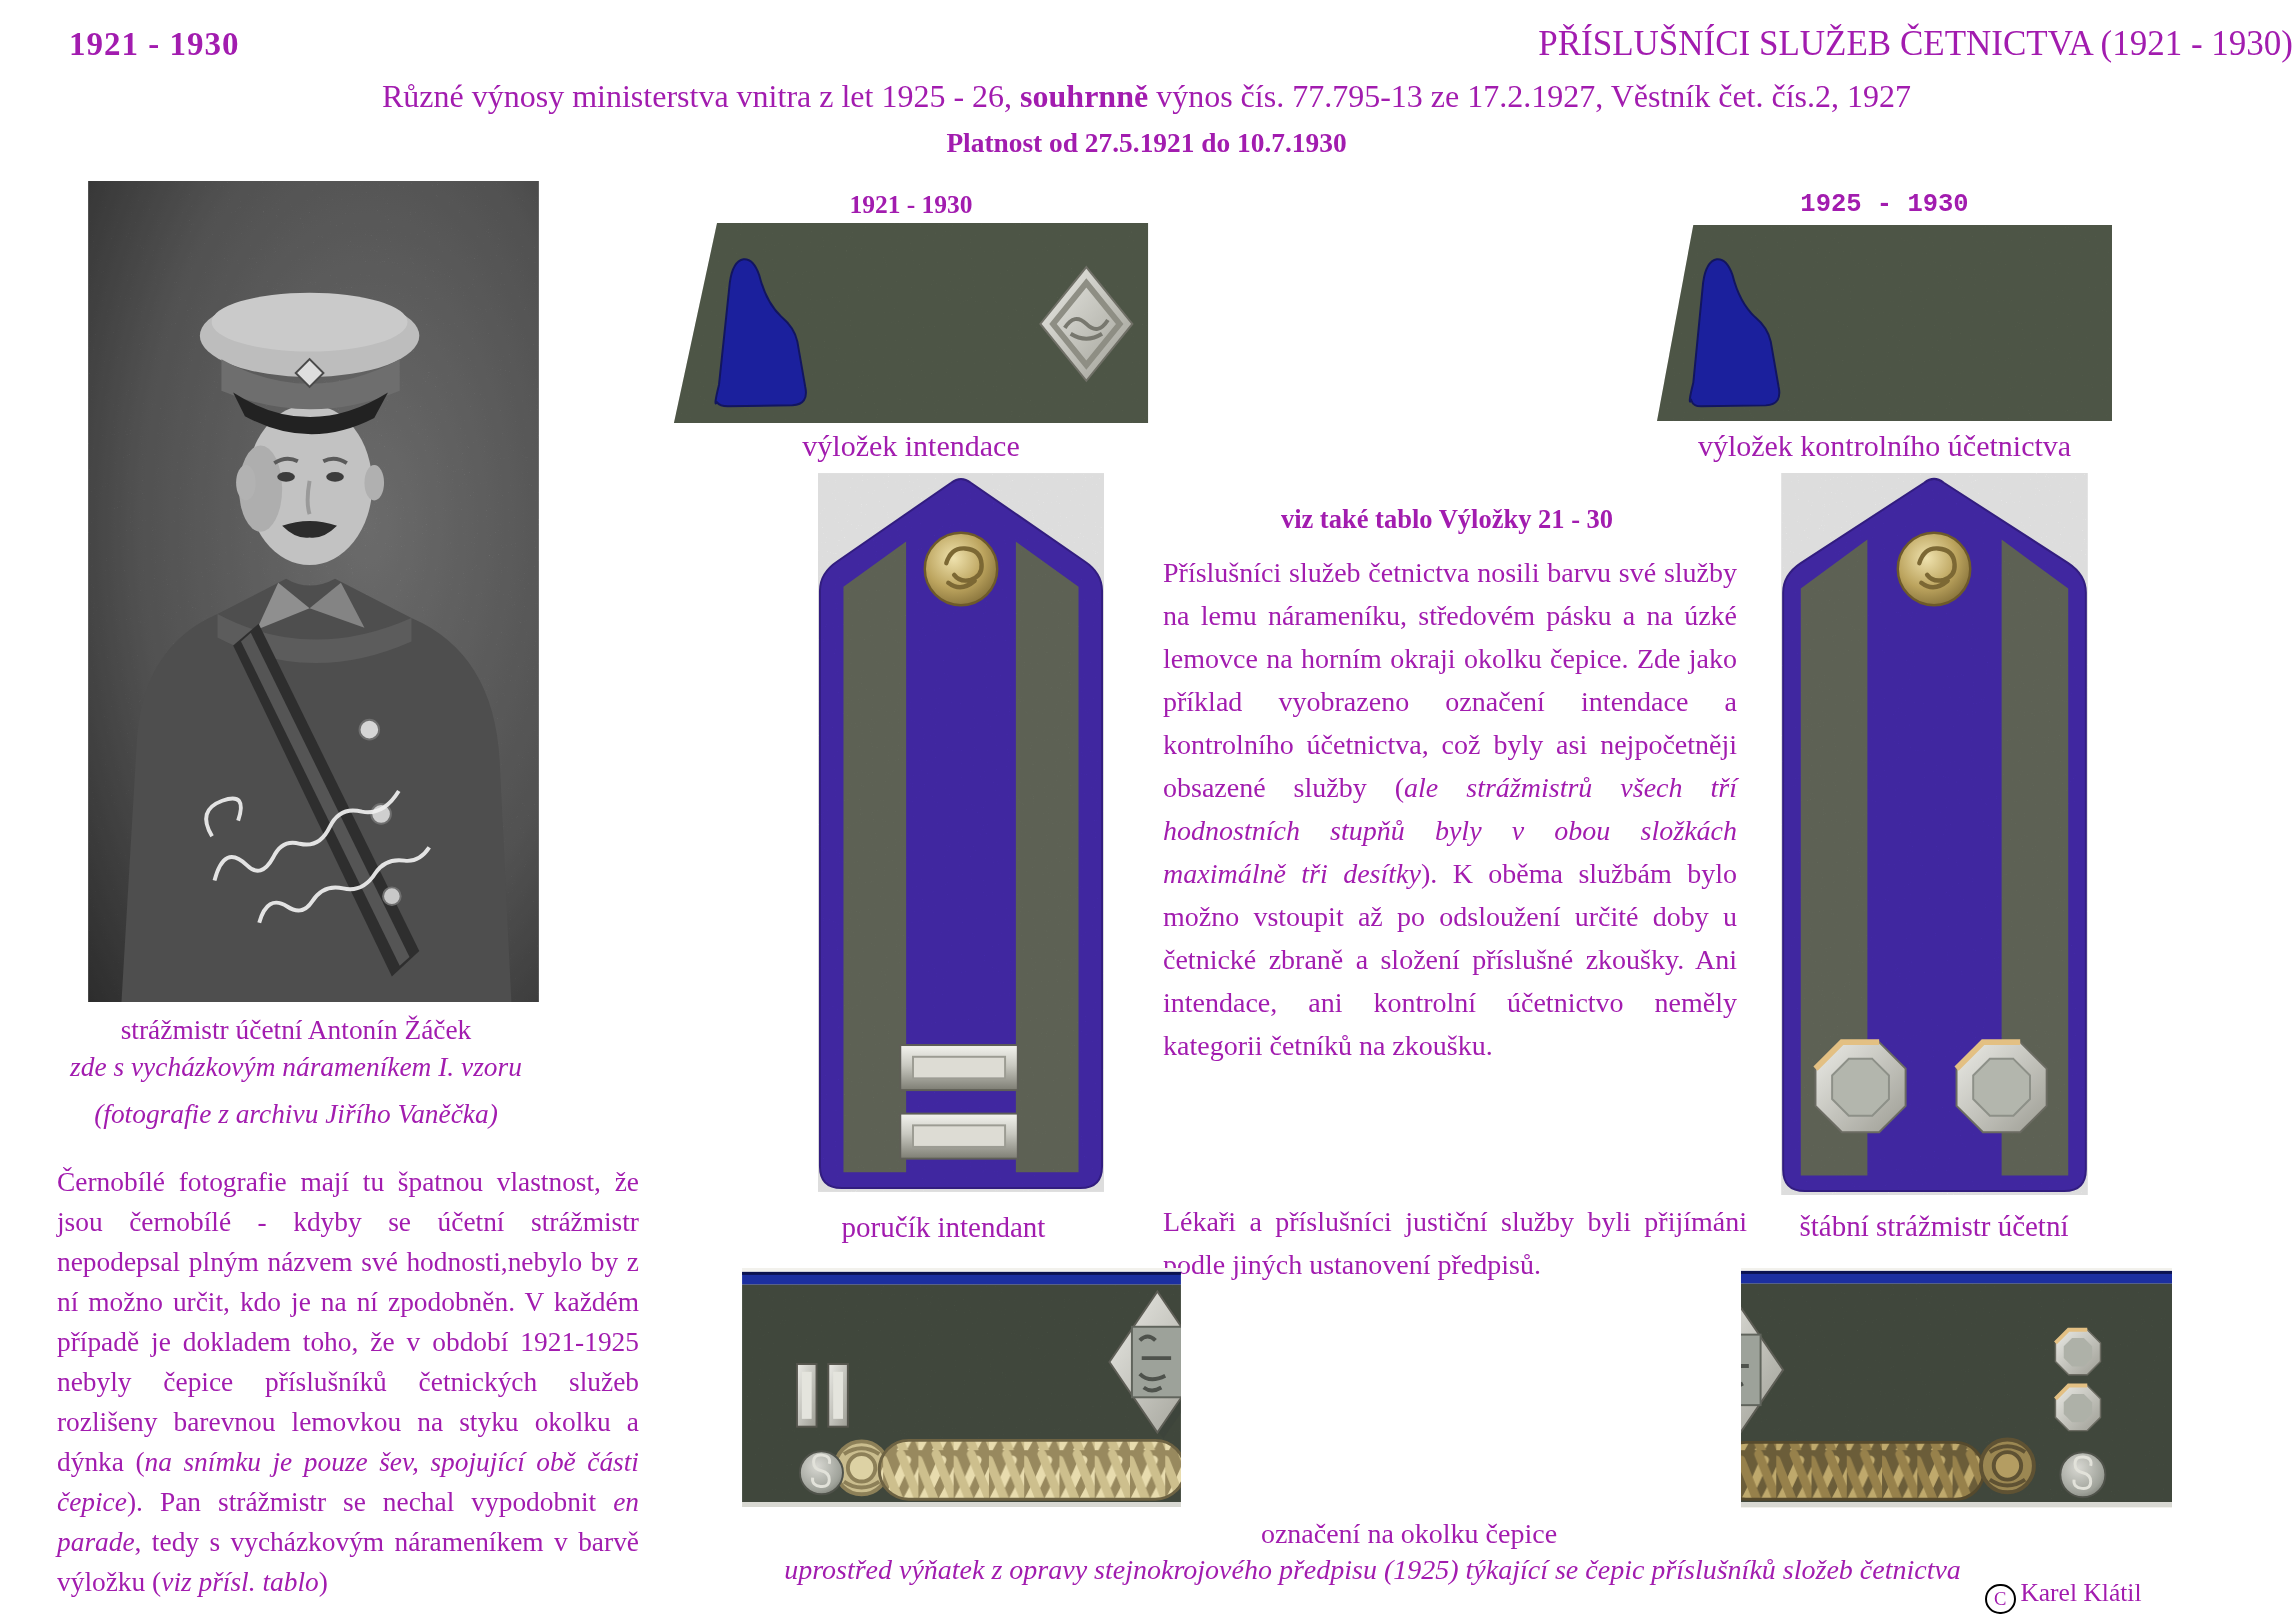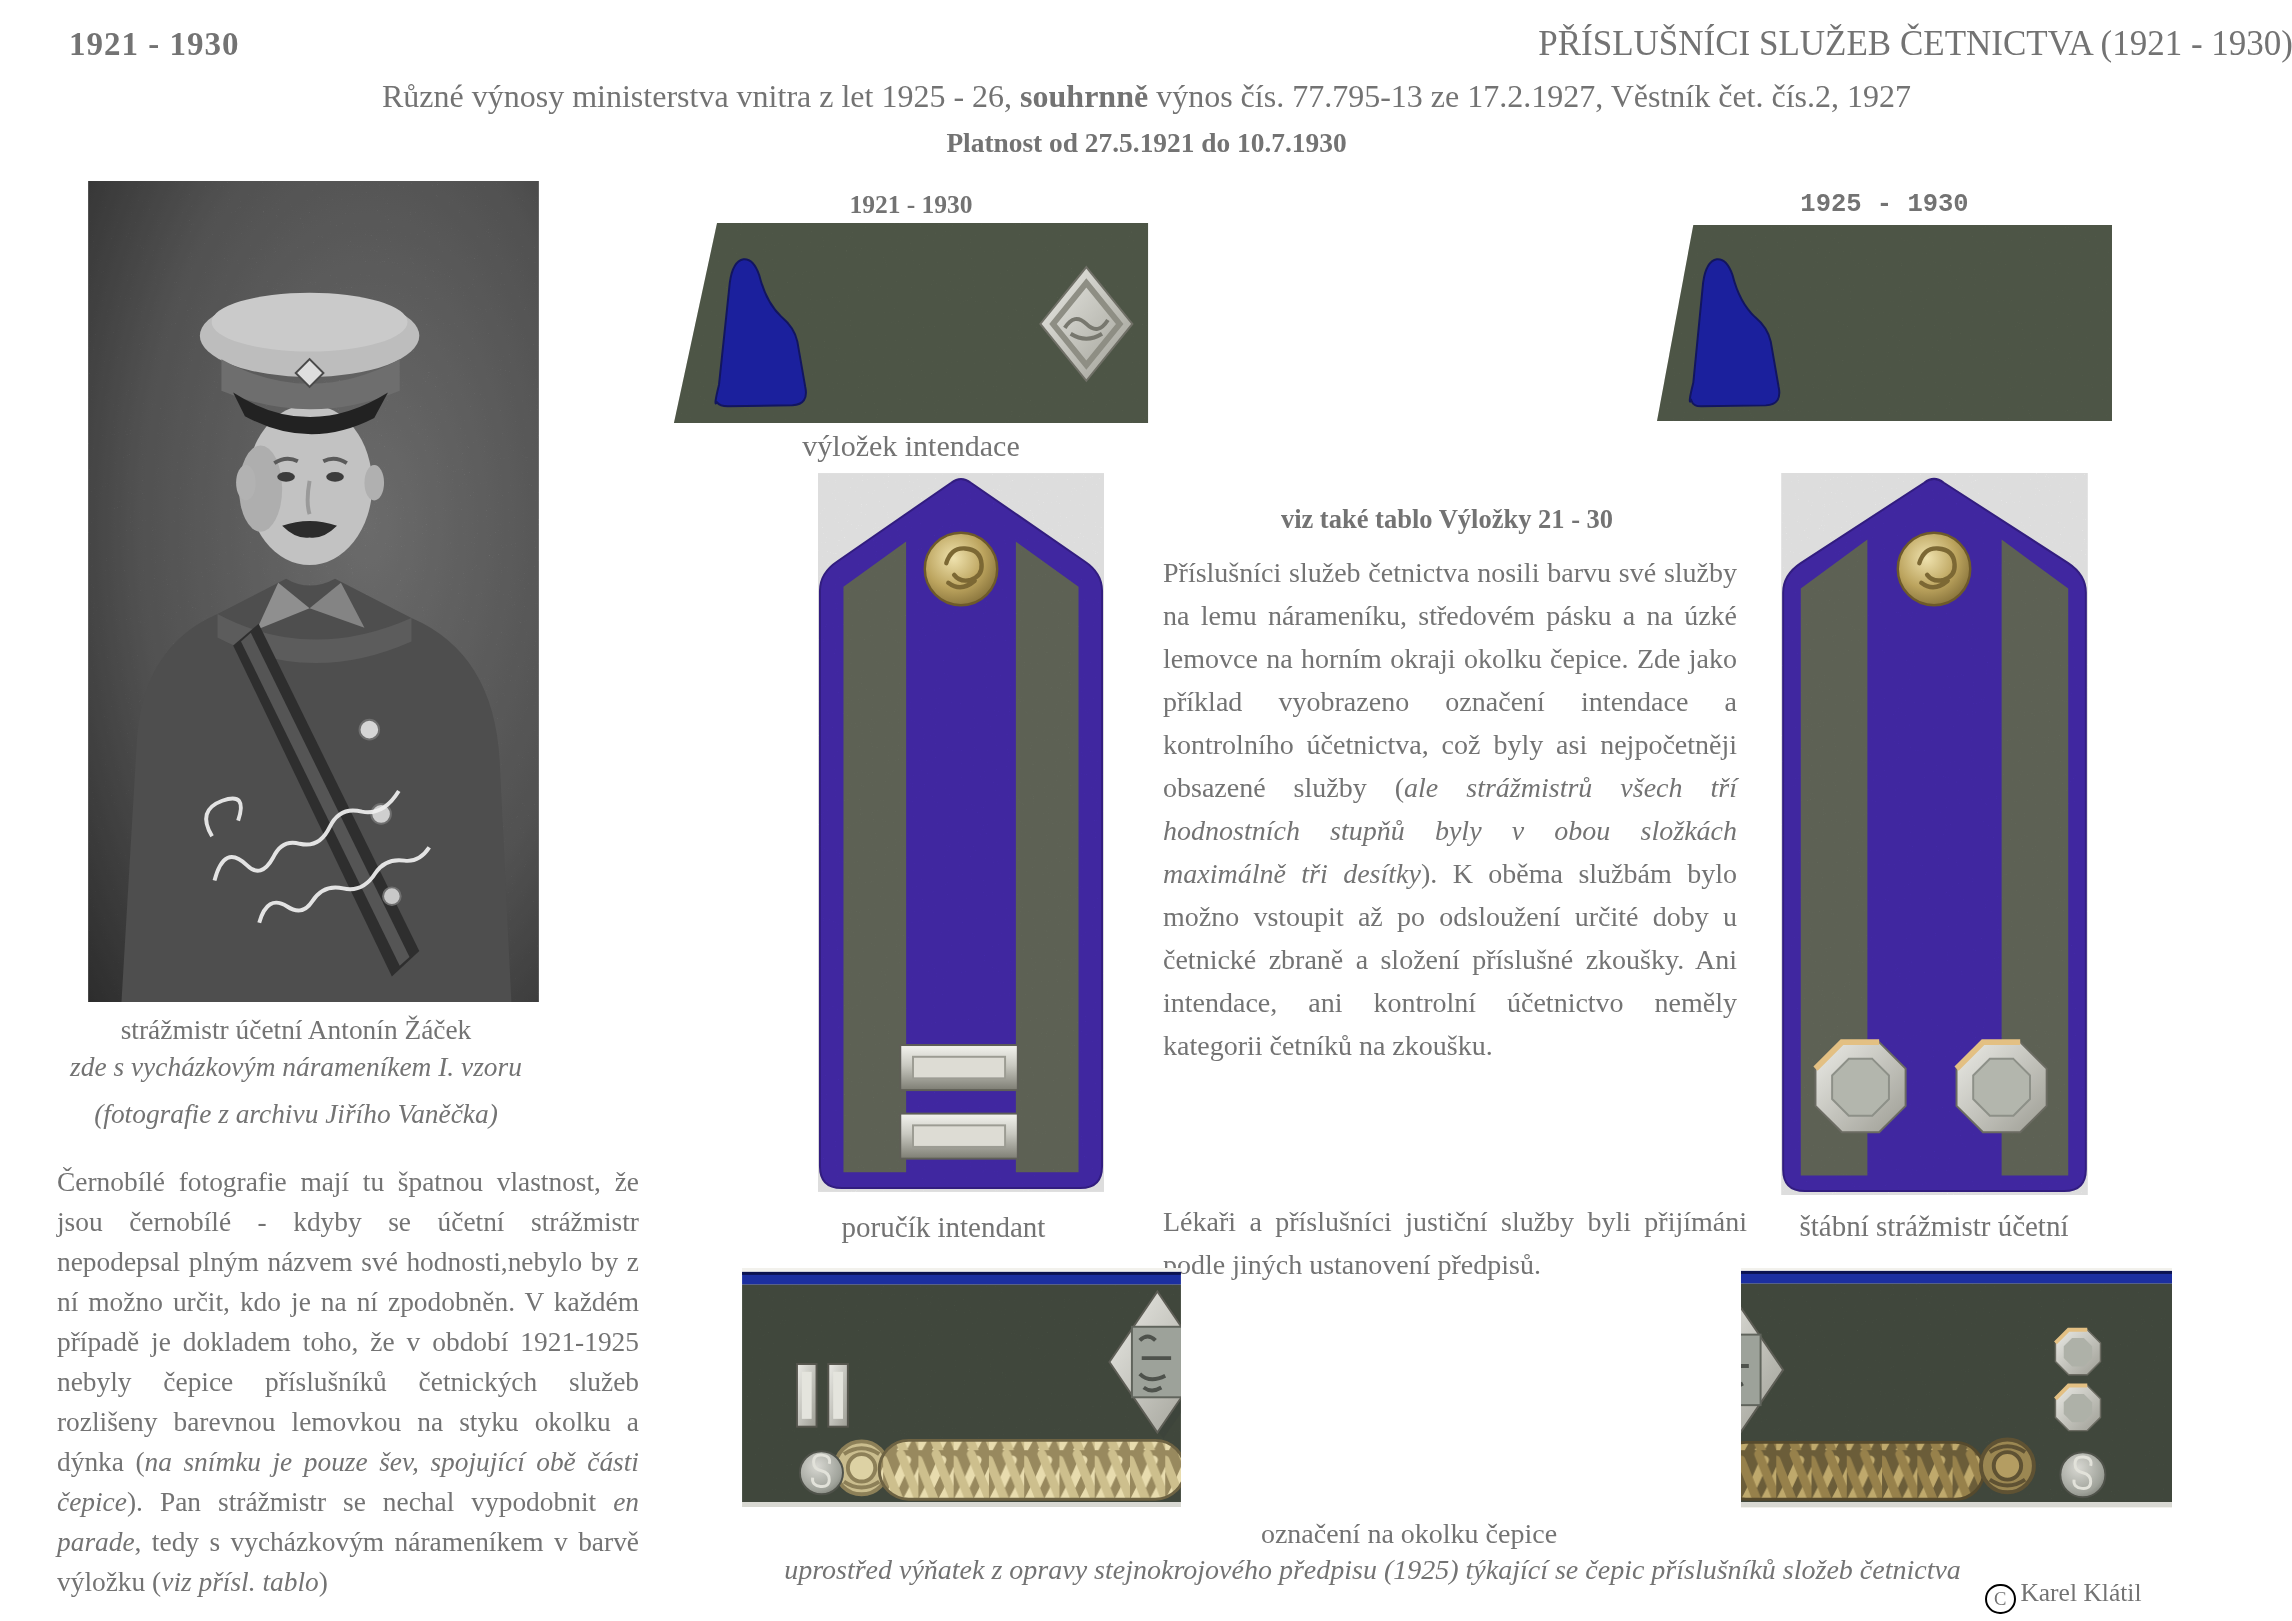--- a/index.html
+++ b/index.html
@@ -1,18 +1,18 @@
 <!DOCTYPE html>
 <html style="--patch-green: #5d6654; --applique-blue: #1b209d; --board-violet: #4a2db9; --board-green: #6c7162; --band-green: #4f584a; --stripe-navy: #1c2fa0; --excerpt-bg: #e9e9e6; --braid-light: #d9cda0; --braid-dark: #8a7a50; --brass: #bca45e; --silver: #c9c9c1;"><head>
 <meta charset="utf-8">
 <style>
   html,body{margin:0;padding:0;background:#888;}
   .page{
     position:relative;width:2293px;height:1621px;background:#ffffff;
-    font-family:"Liberation Serif","DejaVu Serif",serif;color:#737373;overflow:hidden;
+    font-family:"Liberation Serif","DejaVu Serif",serif;color:#a21caf;overflow:hidden;
   }
   .abs{position:absolute;}
   .ctr{text-align:center;}
   .just{text-align:justify;}
   .b{font-weight:bold;}
   .it{font-style:italic;}
   .period-label{left:69px;top:25.5px;font-size:33px;font-weight:bold;letter-spacing:1px;}
   .title{left:0;top:23.5px;width:2293px;font-size:35px;text-align:right;}
   .subtitle{left:0;top:78px;width:2293px;font-size:32px;}
   .validity{left:0;top:128px;width:2293px;font-size:27.4px;font-weight:bold;}
@@ -156,20 +156,21 @@
     </g>
   </svg>
   <div class="abs patch-cap-l ctr">výložek intendace</div>
 
   <div class="abs patch-label-r ctr">1925 - 1930</div>
   <svg class="abs" style="left:1654px;top:222px" width="461" height="202" viewBox="0 0 470 206">
     <polygon points="40,3 467,3 467,203 3,203" style="fill:var(--patch-green,#5d6654)"></polygon>
     <polygon points="40,3 467,3 467,203 3,203" filter="url(#fGrain)" opacity="0.16" fill="#000"></polygon>
     <path d="M38,182 Q34,188 40,164 L50,62 Q53,40 64,38 Q74,37 80,54 Q87,82 103,97 Q116,108 119,122 L127,168 Q131,186 114,187 L48,188 Q40,188 38,182 Z" style="fill:var(--applique-blue,#1b209d)" stroke="#12155f" stroke-width="2"></path>
   </svg>
+  <div class="abs patch-cap-r ctr">výložek kontrolního účetnictva</div>
 
   <div class="abs note-center ctr">viz také tablo Výložky 21 - 30</div>
   <div class="abs center-p1 just"><span>Příslušníci služeb četnictva nosili barvu své služby na lemu nárameníku, středovém pásku a na úzké lemovce na horním okraji okolku čepice. Zde jako příklad vyobrazeno označení intendace a kontrolního účetnictva, což byly asi nejpočetněji obsazené služby (</span><span class="it">ale strážmistrů všech tří hodnostních stupňů byly v obou složkách maximálně tři desítky</span><span>). K oběma službám bylo možno vstoupit až po odsloužení určité doby u četnické zbraně a složení příslušné zkoušky. Ani intendace, ani kontrolní účetnictvo neměly kategorii četníků na zkoušku.</span></div>
   <div class="abs center-p2 just">Lékaři a příslušníci justiční služby byli přijímáni podle jiných ustanovení předpisů.</div>
 
   <svg class="abs" style="left:818px;top:473px" width="286" height="719" viewBox="0 0 292 734">
     <path d="M136,10 Q146,2 156,10 L272,90 Q290,102 290,120 L290,708 Q290,730 268,730 L24,730 Q2,730 2,708 L2,120 Q2,102 20,90 Z" style="fill:var(--board-violet,#4a2db9)" stroke="#3a2293" stroke-width="2"></path>
     <path d="M26,116 L90,70 L90,714 L26,714 Z" style="fill:var(--board-green,#6c7162)"></path>
     <path d="M266,116 L202,70 L202,714 L266,714 Z" style="fill:var(--board-green,#6c7162)"></path>
     <rect x="0" y="0" width="292" height="734" filter="url(#fGrain)" opacity="0.13" fill="#000"></rect>

